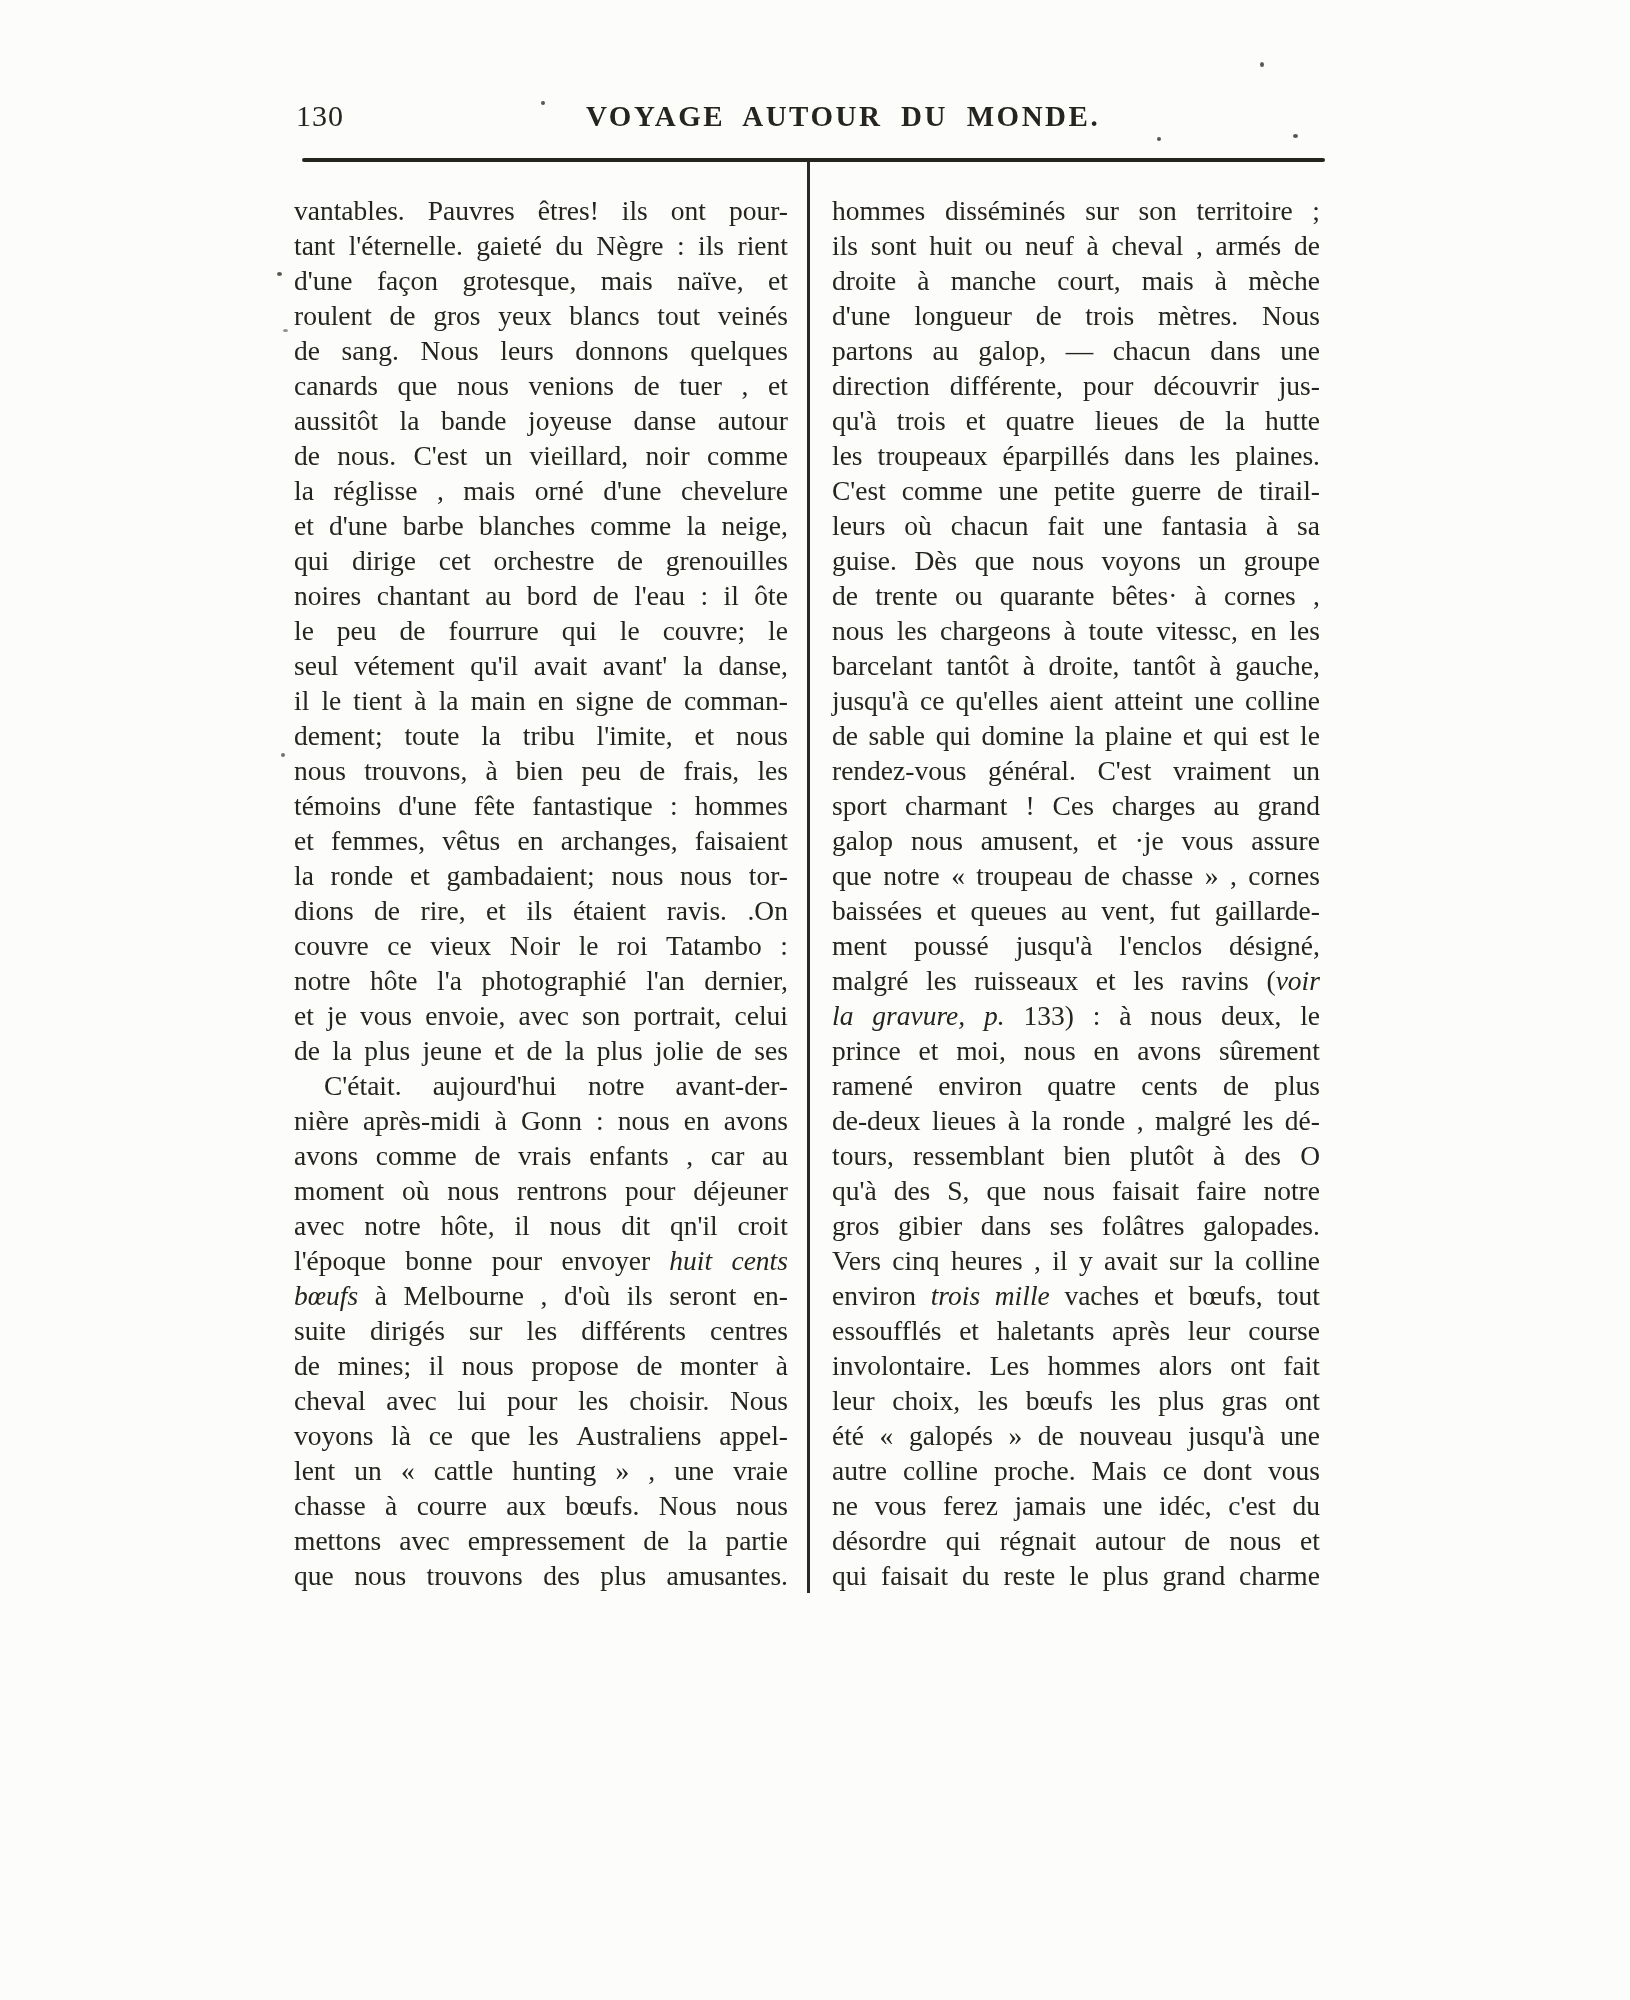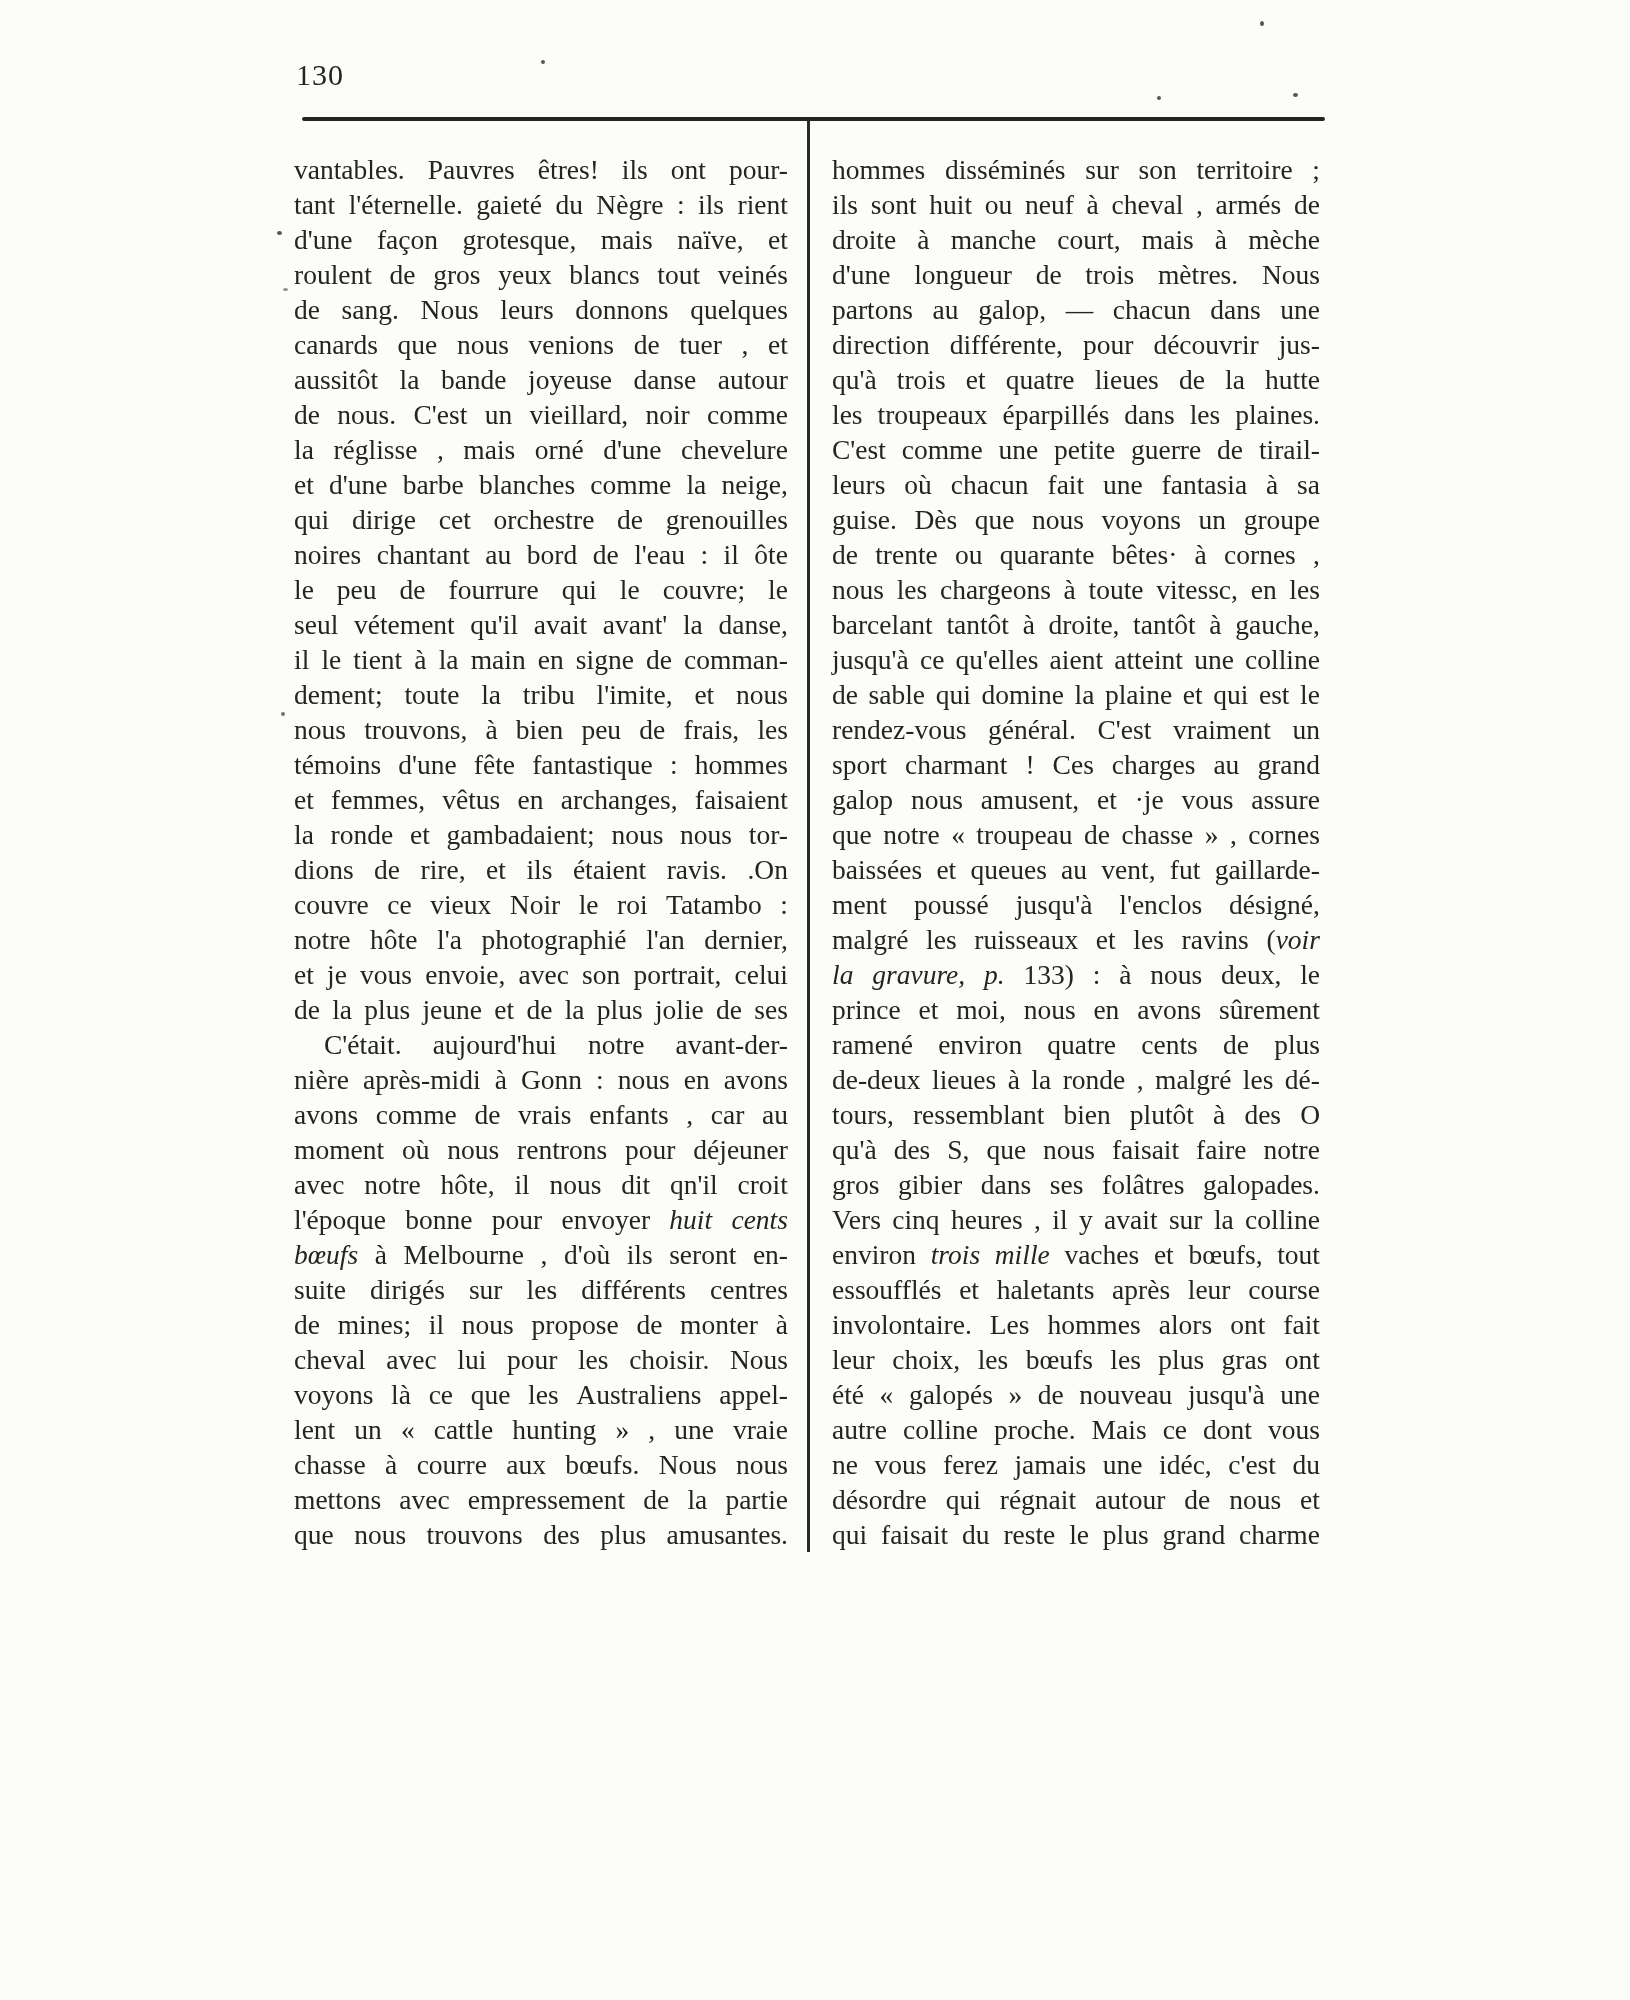--- a/index.html
+++ b/index.html
@@ -7,20 +7,21 @@
     --ink:#26241f;
   }
   html,body{margin:0;padding:0;background:var(--paper);}
   .page{
     position:relative;
     width:1630px;height:1552px;
     background:var(--paper);
     font-family:"Liberation Serif","DejaVu Serif",serif;
     color:var(--ink);
     overflow:hidden;
+    margin-top:41px;
   }
   .pagenum{
     position:absolute;left:296px;top:58px;
     font-size:30px;line-height:34px;letter-spacing:1px;
   }
   .title{
     position:absolute;left:586px;top:58px;
     font-size:29px;line-height:34px;
     font-weight:bold;letter-spacing:2.5px;word-spacing:9px;
   }
@@ -58,20 +59,21 @@
   .s4{left:1293px;top:93px;width:5px;height:4px;}
   .s5{left:277px;top:231px;width:5px;height:4px;}
   .s6{left:283px;top:288px;width:5px;height:3px;opacity:.55;}
   .s7{left:281px;top:712px;width:4px;height:4px;opacity:.7;}
 </style>
 </head>
 <body>
 
 <div class="page">
   <div class="pagenum">130</div>
+  <div class="title">VOYAGE AUTOUR DU MONDE.</div>
   <div class="rule"></div>
   <div class="divider"></div>
   <div class="col left" id="left-col">
       <div class="line">
         <span class="tok">vantables.</span>
         <span class="tok">Pauvres</span>
         <span class="tok">êtres!</span>
         <span class="tok">ils</span>
         <span class="tok">ont</span>
         <span class="tok">pour-</span>

